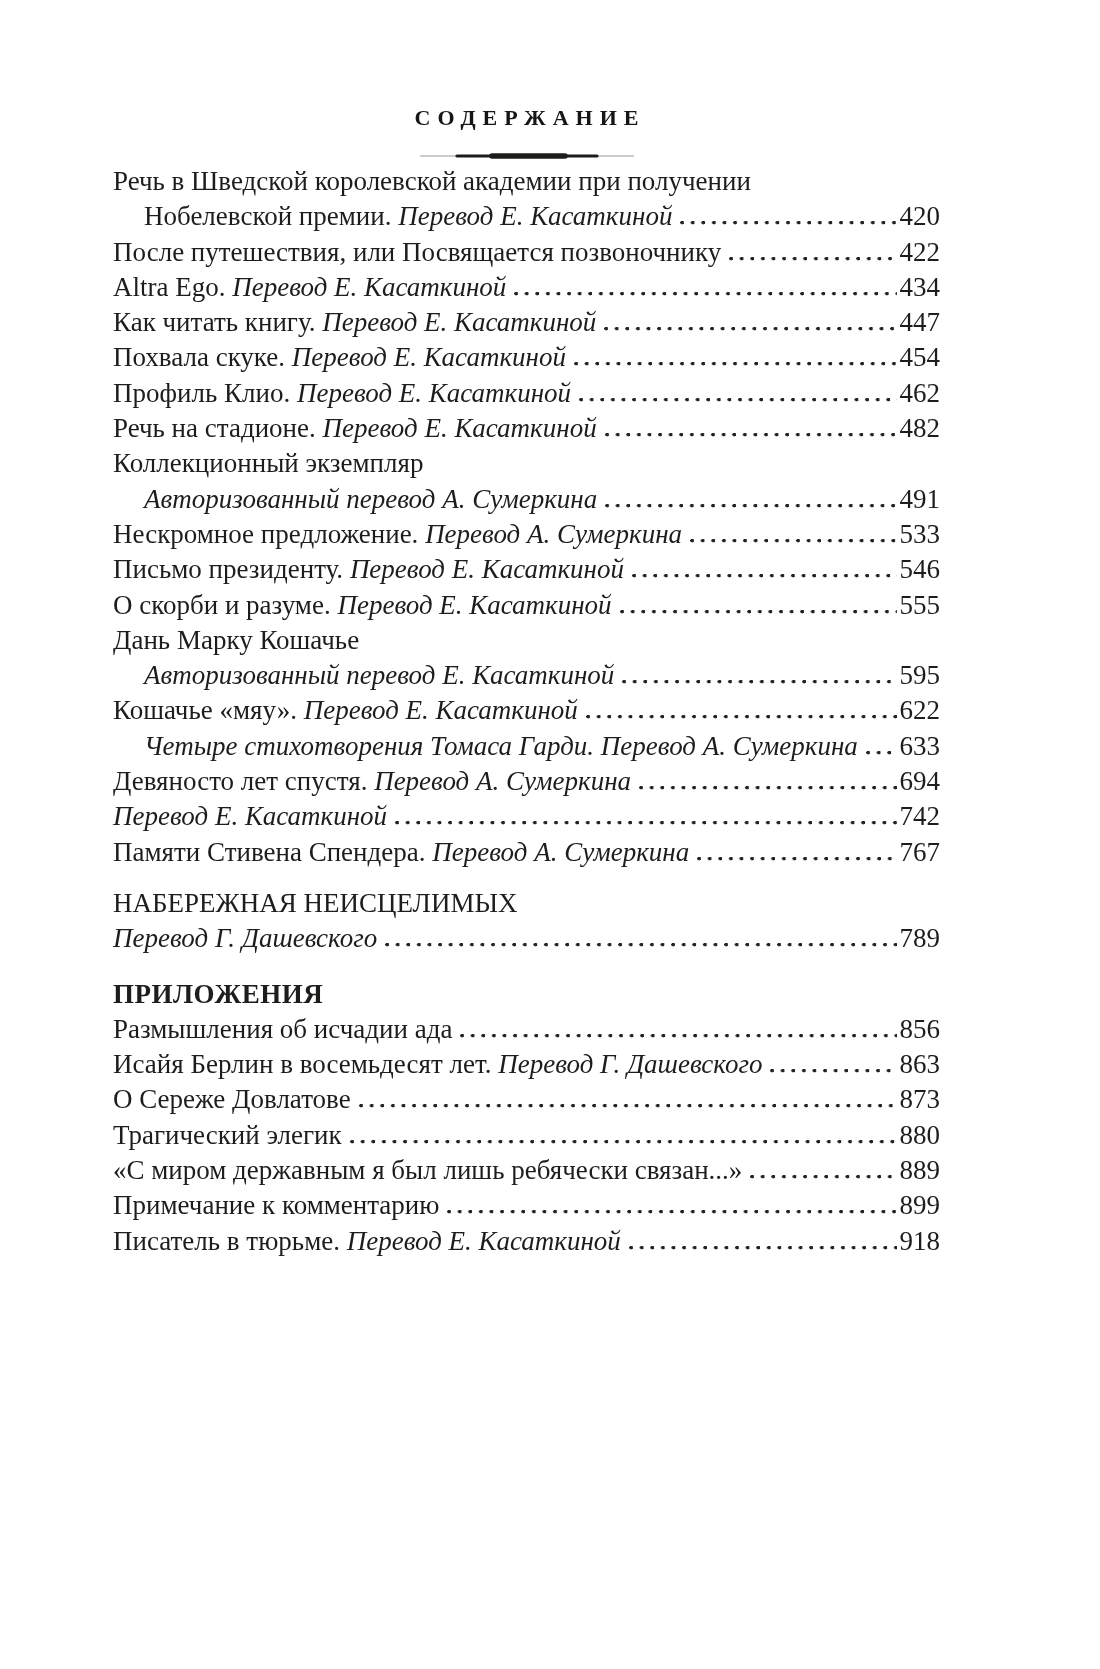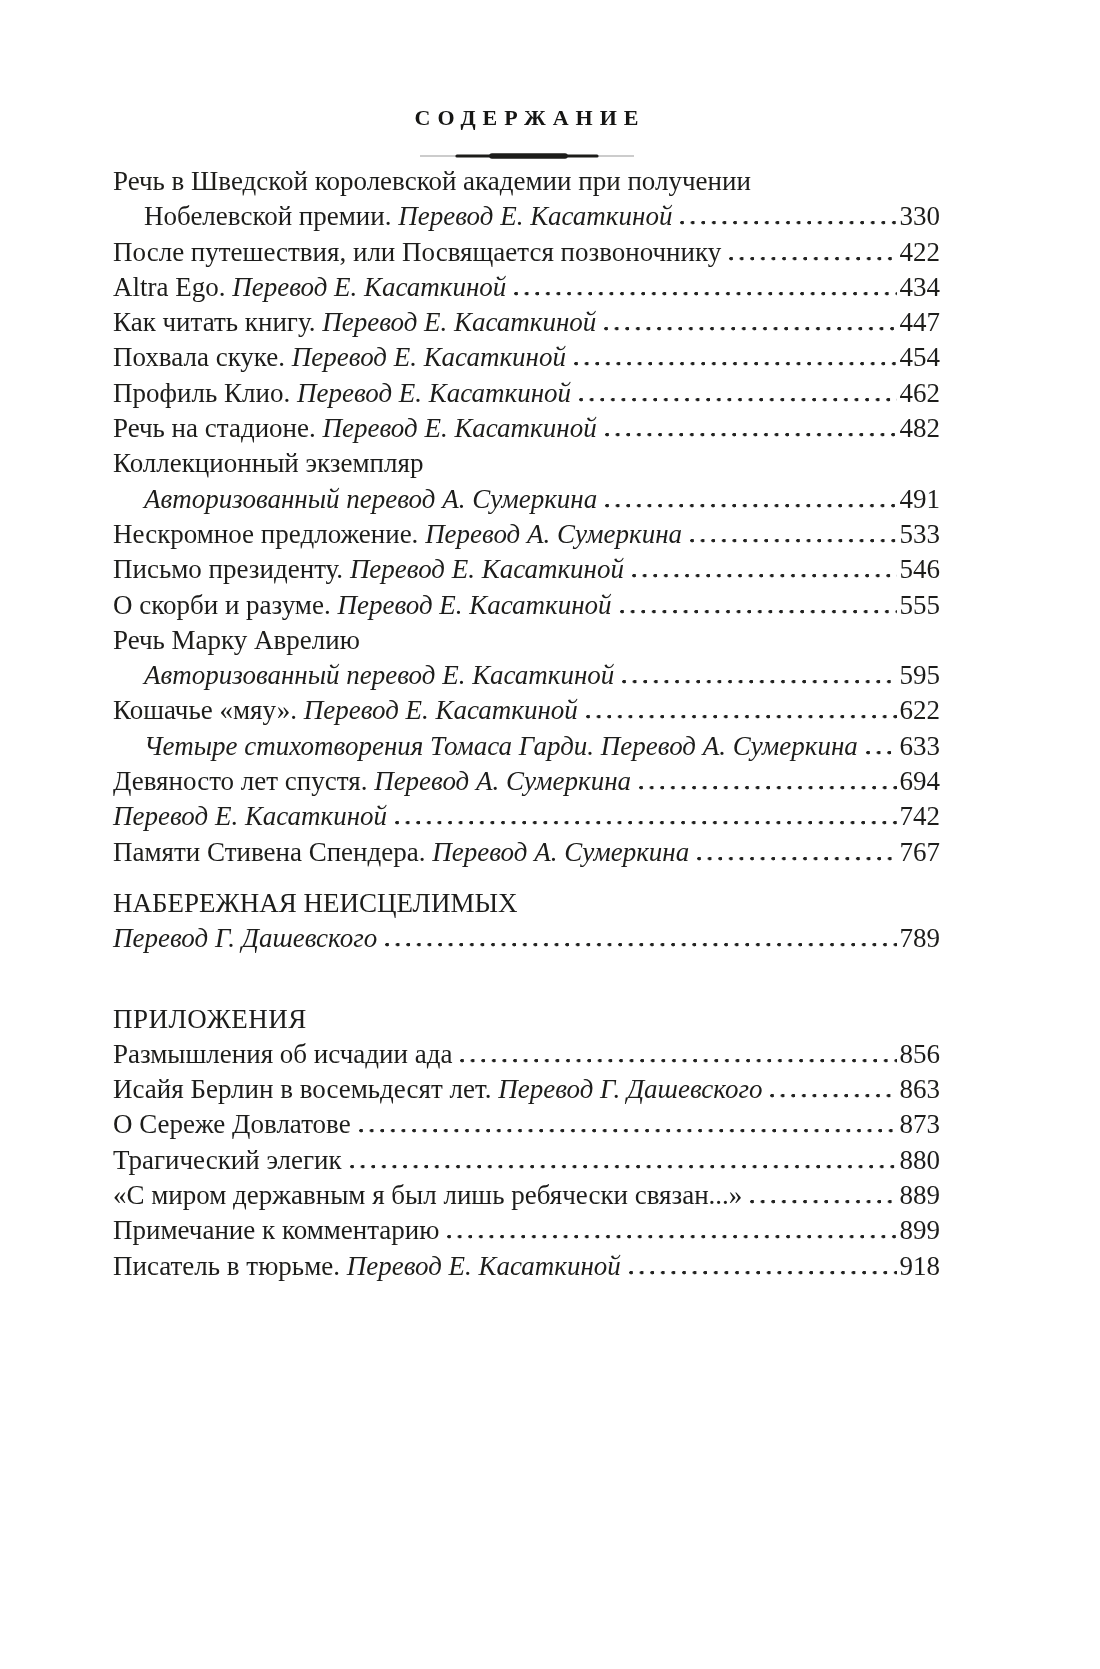--- a/index.html
+++ b/index.html
@@ -48,21 +48,21 @@
     background-repeat: repeat-x;
     background-position: left bottom;
   }
   .page-num { font-size: 27px; }
   .section-heading {
     font-size: 27px;
     line-height: 35.3px;
     letter-spacing: 0.5px;
   }
   .gap-lg { margin-top: 16px; }
-  .gap-xl { margin-top: 45px; }
+  .gap-xl { margin-top: 20px; font-weight: bold; }
   .gap-sm { margin-top: 13px; }
 </style>
 </head>
 <body>
 
 <div class="page">
   <div class="page-title">СОДЕРЖАНИЕ</div>
   <div class="divider-wrap">
     <svg width="216" height="8" viewBox="0 0 216 8">
       <line x1="1" y1="4" x2="215" y2="4" stroke="#9a9a9a" stroke-width="1.2"></line>
@@ -72,21 +72,21 @@
   </div>
   <div class="toc">
       <div class="toc-entry">
         <div class="toc-line">
           <span class="run">Речь в Шведской королевской академии при получении</span>
         </div>
         <div class="toc-line indent">
           <span class="run">Нобелевской премии. </span>
           <span class="run it">Перевод Е. Касаткиной</span>
           <span class="dots"></span>
-          <span class="page-num">330</span>
+          <span class="page-num">420</span>
         </div>
       </div>
       <div class="toc-entry">
         <div class="toc-line">
           <span class="run">После путешествия, или Посвящается позвоночнику</span>
           <span class="dots"></span>
           <span class="page-num">422</span>
         </div>
       </div>
       <div class="toc-entry">
@@ -158,21 +158,21 @@
       <div class="toc-entry">
         <div class="toc-line">
           <span class="run">О скорби и разуме. </span>
           <span class="run it">Перевод Е. Касаткиной</span>
           <span class="dots"></span>
           <span class="page-num">555</span>
         </div>
       </div>
       <div class="toc-entry">
         <div class="toc-line">
-          <span class="run">Речь Марку Аврелию</span>
+          <span class="run">Дань Марку Кошачье</span>
         </div>
         <div class="toc-line indent">
           <span class="run it">Авторизованный перевод Е. Касаткиной</span>
           <span class="dots"></span>
           <span class="page-num">595</span>
         </div>
       </div>
       <div class="toc-entry">
         <div class="toc-line">
           <span class="run">Кошачье «мяу». </span>

